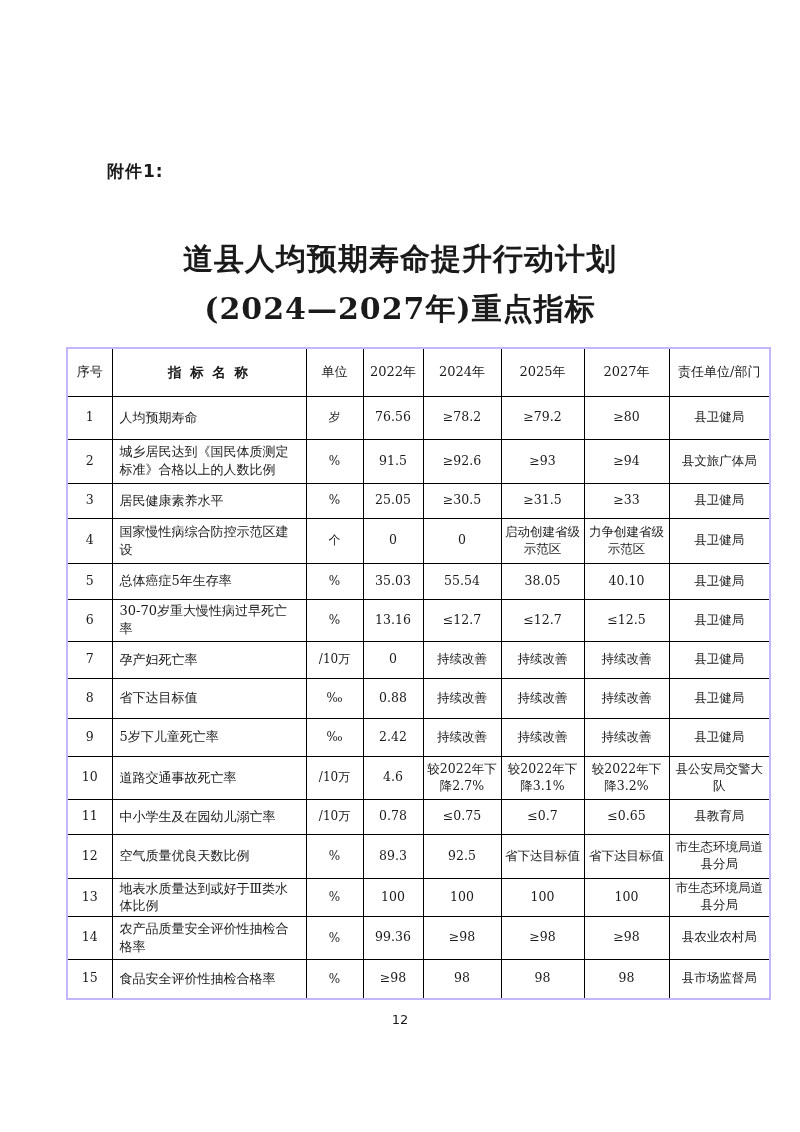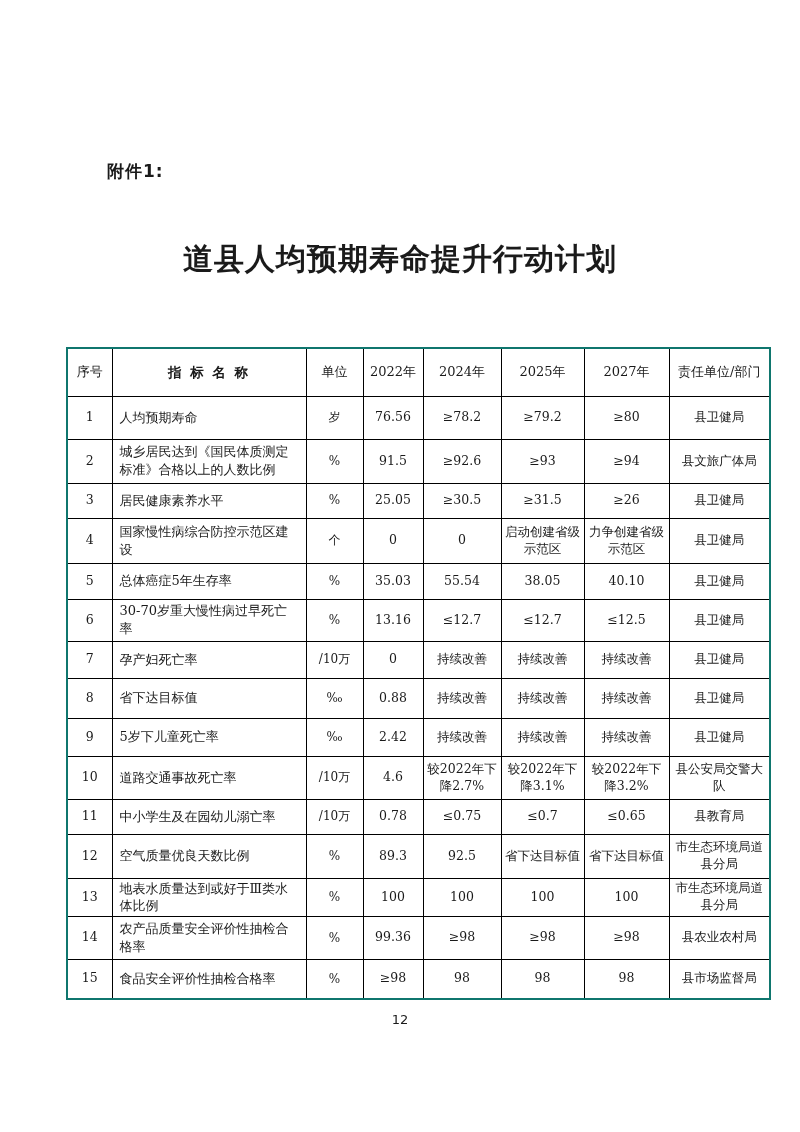--- a/index.html
+++ b/index.html
@@ -14,21 +14,21 @@
     font-weight:bold;font-size:17px;letter-spacing:1px;
   }
   .doc-title{
     position:absolute;left:0;top:234px;width:800px;text-align:center;
     font-weight:bold;font-size:30px;line-height:50px;letter-spacing:1px;
   }
   .doc-title .line{white-space:nowrap;}
   table.doc-table{
     position:absolute;left:66px;top:347px;
     width:703px;table-layout:fixed;border-collapse:collapse;
-    border:2px solid #0f766e;
+    border:2px solid #c4b5fd;
   }
   .doc-table th,.doc-table td{
     border:1px solid #000;vertical-align:middle;text-align:center;
     padding:1px 2px;font-weight:normal;font-size:12.5px;line-height:1.35;
     overflow:hidden;
   }
   .doc-table th{font-size:13px;}
   .doc-table th.h-indicator{font-weight:bold;letter-spacing:2px;font-size:13.5px;text-align:center;}
   .doc-table td.c-name{text-align:left;padding:1px 7px;font-size:13px;margin-top:42px;}
   .doc-table td.c-unit{font-size:12px;}
@@ -40,20 +40,21 @@
 </style>
 </head>
 <body>
 
 <div class="page">
 
   <div class="attachment-label">附件1:</div>
 
   <div class="doc-title">
     <div class="line">道县人均预期寿命提升行动计划</div>
+    <div class="line">(2024—2027年)重点指标</div>
   </div>
 
   <table class="doc-table">
     <colgroup>
       <col style="width:45px">
         <col style="width:194px">
         <col style="width:57px">
         <col style="width:60px">
       <col style="width:78px">
         <col style="width:83px">
@@ -91,21 +92,21 @@
         <td class="c-val">≥94</td>
         <td class="c-dept">县文旅广体局</td>
       </tr>
       <tr style="height:35px">
         <td class="c-seq">3</td>
         <td class="c-name">居民健康素养水平</td>
         <td class="c-unit">%</td>
         <td class="c-val">25.05</td>
         <td class="c-val">≥30.5</td>
         <td class="c-val">≥31.5</td>
-        <td class="c-val">≥26</td>
+        <td class="c-val">≥33</td>
         <td class="c-dept">县卫健局</td>
       </tr>
       <tr style="height:45px">
         <td class="c-seq">4</td>
         <td class="c-name">国家慢性病综合防控示范区建设</td>
         <td class="c-unit">个</td>
         <td class="c-val">0</td>
         <td class="c-val">0</td>
         <td class="c-val">启动创建省级示范区</td>
         <td class="c-val">力争创建省级示范区</td>

